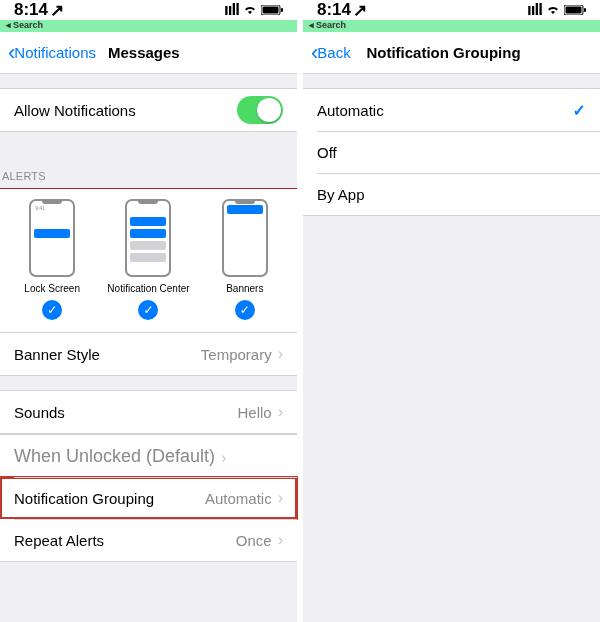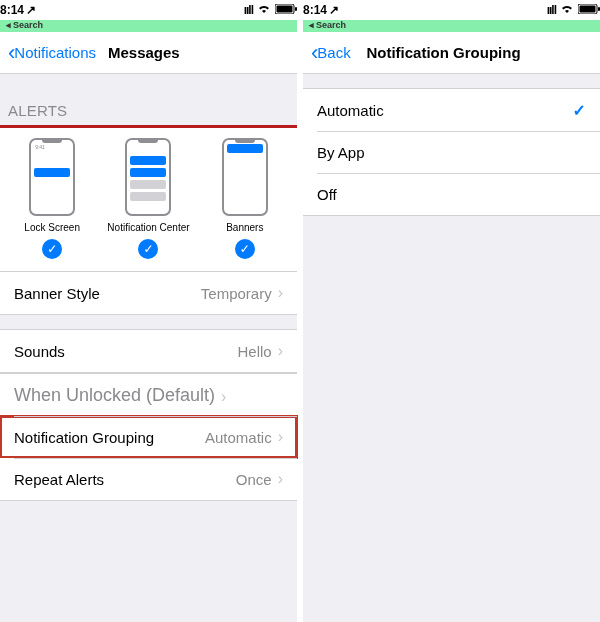--- a/index.html
+++ b/index.html
@@ -17,22 +17,22 @@
       background: #efeff4;
       display: flex;
       flex-direction: column;
       position: relative;
     }
     .status-bar {
       height: 20px;
       display: flex;
       align-items: center;
       justify-content: space-between;
-      padding: 0 0;
-      font-size: 12px;
+      padding: 0 14px;
+      font-size: 17px;
       font-weight: 600;
       color: #000;
       background: #fff;
     }
     .status-left { display: flex; align-items: center; gap: 2px; }
     .status-right { display: flex; align-items: center; gap: 4px; }
     .back-app {
       font-size: 9px;
       color: #333;
       padding: 0 6px 2px;
@@ -60,25 +60,26 @@
       position: absolute;
       left: 0; right: 16px;
       text-align: center;
       font-size: 15px;
       font-weight: 600;
       color: #000;
     }
     .nav-title.left-shift { text-align: left; padding-left: 108px; }
     .spacer-sm { height: 14px; }
     .section-header {
-      font-size: 15px;
+      font-size: 11px;
       color: #8a8a8e;
-      padding: 14px 8px 6px;
+      padding: 14px 2px 6px;
       text-transform: uppercase;
       letter-spacing: 0.2px;
+      margin-top: 24px;
     }
     .cell-group { background: #fff; border-top: 1px solid #d1d1d6; border-bottom: 1px solid #d1d1d6; }
     .cell {
       display: flex;
       align-items: center;
       justify-content: space-between;
       min-height: 42px;
       padding: 0 14px;
       background: #fff;
       font-size: 15px;
@@ -112,21 +113,21 @@
       content: "";
       position: absolute;
       width: 24px; height: 24px;
       border-radius: 50%;
       background: #fff;
       top: 2px; right: 2px;
       box-shadow: 0 1px 2px rgba(0,0,0,0.3);
     }
     .alerts-box {
       background: #fff;
-      border-top: 3px solid #b91c1c;
+      border-top: 1px solid #b91c1c;
       border-bottom: 1px solid #d1d1d6;
       padding: 10px 4px 12px;
       display: flex;
       justify-content: space-around;
     }
     .alert-opt {
       display: flex;
       flex-direction: column;
       align-items: center;
       gap: 6px;
@@ -207,20 +208,26 @@
   <div class="nav">
     <div class="nav-back">
       <span class="chev">‹</span>
       <span>Notifications</span>
     </div>
     <div class="nav-title left-shift">Messages</div>
   </div>
 
   <div class="spacer-sm"></div>
 
+  <div class="cell-group">
+    <div class="cell">
+      <span>Allow Notifications</span>
+      <div class="toggle"></div>
+    </div>
+  </div>
 
   <div class="section-header">ALERTS</div>
 
   <div class="alerts-box">
     <div class="alert-opt">
       <div class="phone lock">
         <div class="notch"></div>
           <div class="timebar">9:41</div>
           <div class="banner"></div>
       </div>
@@ -330,21 +337,21 @@
   </div>
 
   <div class="spacer-sm"></div>
 
   <div class="cell-group">
     <div class="cell">
       <span>Automatic</span>
       <span class="check-mark">✓</span>
     </div>
     <div class="cell">
+      <span>Off</span>
+    </div>
+    <div class="cell">
       <span>By App</span>
-    </div>
-    <div class="cell">
-      <span>Off</span>
     </div>
   </div>
 
   <div class="fill"></div>
 </div>
 
 </body></html>

